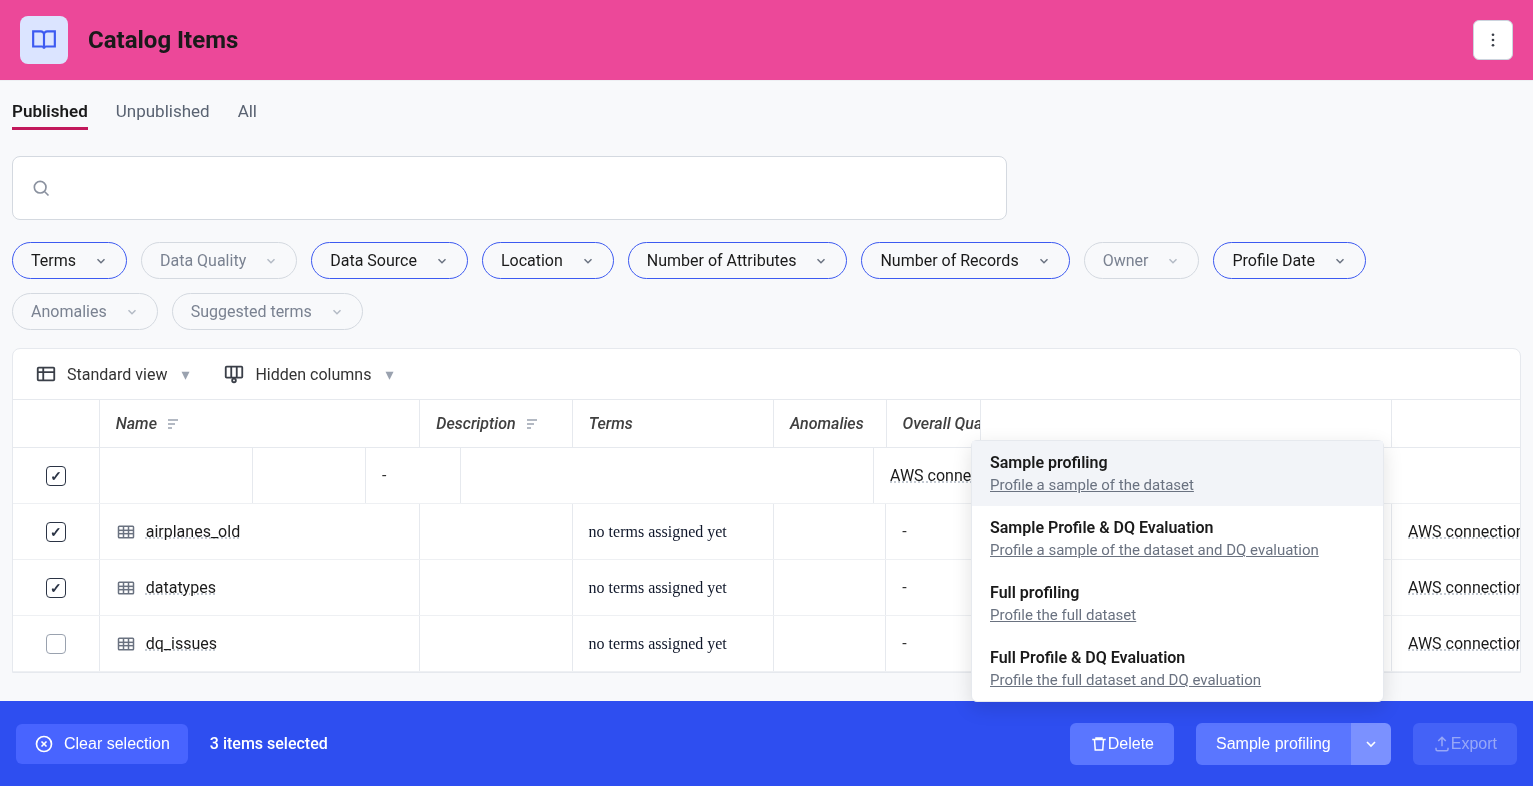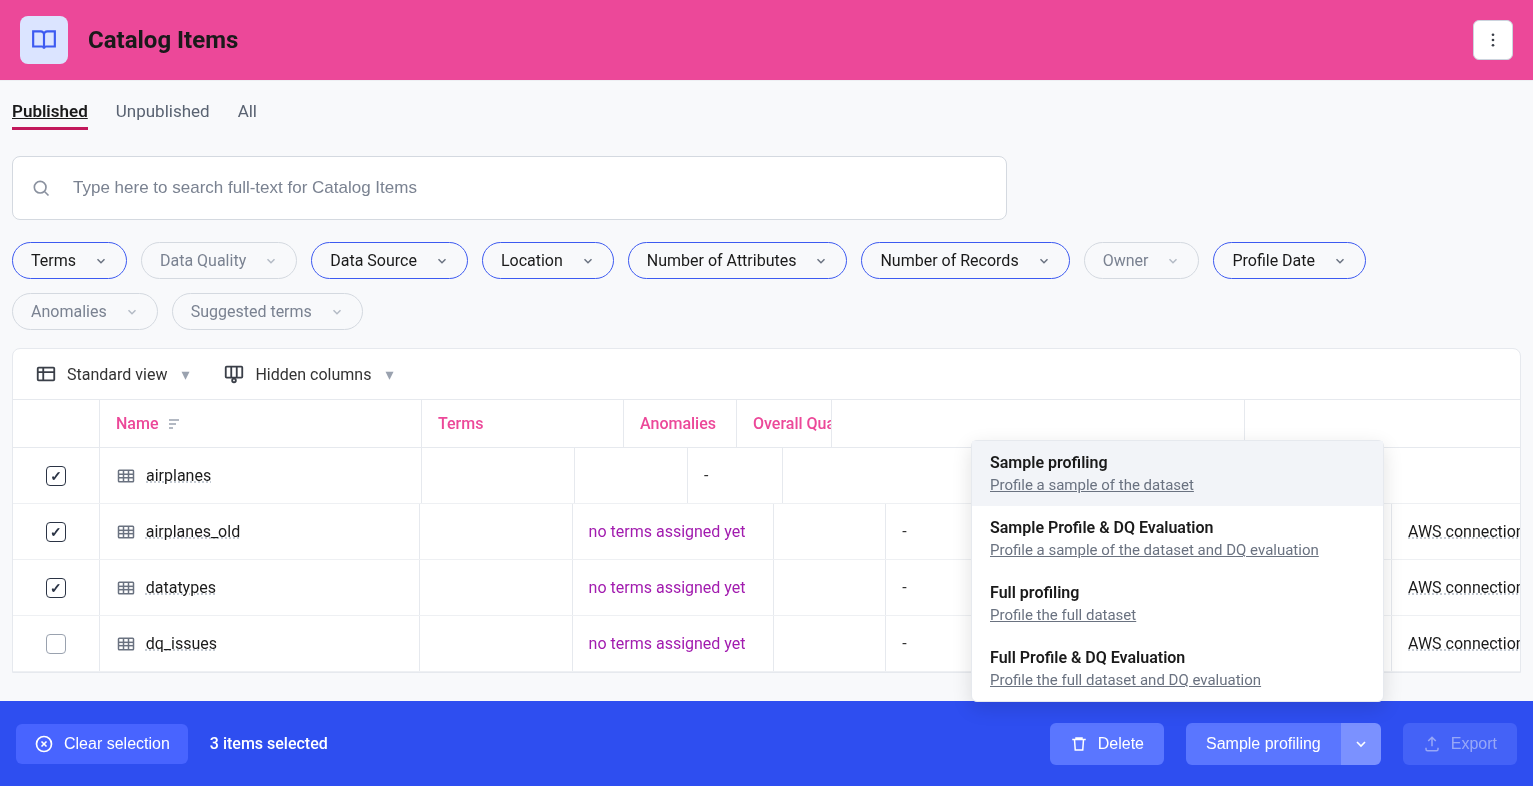--- a/index.html
+++ b/index.html
@@ -5,65 +5,65 @@
 * { box-sizing: border-box; margin: 0; padding: 0; }
 body { font-family: -apple-system, BlinkMacSystemFont, "Segoe UI", Roboto, Arial, sans-serif; background: #f8f9fb; color: #1a1a1a; width: 1533px; height: 786px; overflow: hidden; position: relative; }
 .header-bar { background: #ec4899; display: flex; align-items: center; padding: 16px 20px; border-bottom: 1px solid #eef0f3; }
 .header-icon-box { width: 48px; height: 48px; background: #dbe4ff; border-radius: 8px; display: flex; align-items: center; justify-content: center; margin-right: 20px; }
 .header-title { font-size: 24px; font-weight: 700; color: #1a1a1a; }
 .header-spacer { flex: 1; }
 .kebab-btn { width: 40px; height: 40px; border: 1px solid #cdd4de; border-radius: 6px; background: #fff; display: flex; align-items: center; justify-content: center; cursor: pointer; }
 .content { padding: 20px 12px 0 12px; }
 .tabs { display: flex; gap: 28px; padding: 0 0 8px 0; }
 .tab { font-size: 17px; color: #5a6372; cursor: pointer; padding-bottom: 6px; }
-.tab.active { color: #1a1a1a; font-weight: 600; border-bottom: 3px solid #c2185b; text-decoration: underline; }
+.tab.active { color: #1a1a1a; font-weight: 600; border-bottom: 3px solid #c2185b; }
 .search-wrap { margin-top: 18px; border: 1px solid #d4d9e0; border-radius: 8px; background: #fff; display: flex; align-items: center; padding: 0 18px; height: 64px; max-width: 995px; }
 .search-wrap input { border: none; outline: none; font-size: 17px; flex: 1; color: #333; background: transparent; }
 .search-wrap input::placeholder { color: #7a8291; }
 .search-icon { color: #8a919f; margin-right: 22px; }
 .chips { display: flex; flex-wrap: wrap; gap: 14px; margin-top: 22px; max-width: 1420px; }
 .chip { display: flex; align-items: center; gap: 18px; border: 1px solid #3d5af1; color: #1a1a1a; border-radius: 999px; padding: 8px 18px; font-size: 16px; cursor: pointer; background: #f8f9fb; }
 .chip.muted { border-color: #d4d9e0; color: #7a8291; }
 .chip .chev { color: #6a7280; }
 .chip.muted .chev { color: #b3bac5; }
 .table-card { margin-top: 18px; background: #fff; border: 1px solid #e6e9ee; border-radius: 8px 8px 0 0; overflow: hidden; }
 .table-toolbar { display: flex; align-items: center; gap: 34px; padding: 14px 22px; }
 .toolbar-group { display: flex; align-items: center; gap: 10px; color: #333; font-size: 16px; cursor: pointer; }
 .toolbar-group .caret { color: #9aa2af; margin-left: 4px; }
 .thead { display: flex; border-top: 1px solid #e6e9ee; border-bottom: 1px solid #e6e9ee; }
 .th, .td { padding: 14px 16px; font-size: 16px; color: #333; display: flex; align-items: center; gap: 10px; }
-.th { font-weight: 500; color: #ec4899; }
+.th { font-weight: 500; color: #404040; font-style: italic; }
 .col-check { width: 86px; justify-content: center; }
 .col-name { width: 322px; border-left: 1px solid #e6e9ee; }
 .col-desc { width: 153px; border-left: 1px solid #e6e9ee; }
 .col-terms { width: 202px; border-left: 1px solid #e6e9ee; }
 .col-anom { width: 113px; border-left: 1px solid #e6e9ee; }
 .col-qual { width: 95px; border-left: 1px solid #e6e9ee; }
 .col-spacer { width: 413px; border-left: 1px solid #e6e9ee; }
 .col-conn { width: 129px; border-left: 1px solid #e6e9ee; }
 .trow { display: flex; border-bottom: 1px solid #eef0f3; min-height: 56px; }
 .checkbox { width: 20px; height: 20px; border: 1.5px solid #9aa2af; border-radius: 4px; display: flex; align-items: center; justify-content: center; cursor: pointer; }
 .checkbox.checked { border-color: #2b3445; background: #fff; }
 .checkbox.checked::after { content: "✓"; font-size: 14px; color: #2b3445; font-weight: 700; }
 .rowname { color: #1a1a1a; text-decoration: underline dotted #b3bac5; cursor: pointer; }
 .term-tag { background: #d6e2ff; color: #2f50c1; border-radius: 4px; padding: 3px 10px; font-size: 13px; font-weight: 600; letter-spacing: 0.3px; }
-.no-terms { color: #a21caf; }
+.no-terms { color: #0f172a; font-family: Liberation Serif, serif; }
 .dash { color: #333; }
 .conn-link { color: #1a1a1a; text-decoration: underline dotted #b3bac5; cursor: pointer; white-space: nowrap; }
 .sort-icon { color: #9aa2af; }
 .dropdown-menu { position: absolute; top: 440px; left: 971px; width: 413px; background: #fff; border: 1px solid #e6e9ee; border-radius: 6px; box-shadow: 0 6px 20px rgba(0,0,0,0.12); z-index: 50; }
 .menu-item { padding: 12px 18px; cursor: pointer; }
 .menu-item.hover { background: #f2f4f8; }
 .menu-title { font-size: 16px; font-weight: 600; color: #1a1a1a; margin-bottom: 4px; }
 .menu-sub { font-size: 15px; color: #6a7280; text-decoration: underline; }
 .selection-bar { position: absolute; left: 0; right: 0; bottom: 0; background: #2e4ef0; height: 85px; display: flex; align-items: center; padding: 0 16px; gap: 22px; z-index: 40; }
 .clear-btn { background: #4864ff; color: #fff; border: none; border-radius: 6px; padding: 10px 18px; font-size: 16px; display: flex; align-items: center; gap: 10px; cursor: pointer; }
 .sel-text { color: #fff; font-size: 16px; font-weight: 500; text-align: center; }
 .bar-spacer { flex: 1; }
-.bar-btn { background: #5a76ff; color: #fff; border: none; border-radius: 6px; padding: 12px 20px; font-size: 16px; display: flex; align-items: center; gap: 10px; cursor: pointer; }
+.bar-btn { background: #5a76ff; color: #fff; border: none; border-radius: 6px; padding: 12px 20px; font-size: 16px; display: flex; align-items: center; gap: 0; cursor: pointer; }
 .split-wrap { display: flex; }
 .split-main { border-radius: 6px 0 0 6px; background: #5a76ff; }
 .split-caret { background: #7b91ff; border-radius: 0 6px 6px 0; padding: 12px 12px; display: flex; align-items: center; justify-content: center; cursor: pointer; }
 .bar-btn.disabled { opacity: 0.5; cursor: default; }
 svg { display: block; }
 </style>
 </head>
 <body>
 
 <div class="header-bar">
@@ -90,21 +90,20 @@
     <div class="tab">All</div>
   </div>
 
   <div class="search-wrap">
     <span class="search-icon">
       <svg width="20" height="20" viewBox="0 0 24 24" fill="none" stroke="currentColor" stroke-width="2">
           <circle cx="11" cy="11" r="7"></circle>
           <line x1="21" y1="21" x2="16.5" y2="16.5"></line>
         </svg>
     </span>
-    <input type="text" placeholder="Type here to search full-text for Catalog Items" style="">
   </div>
 
   <div class="chips" id="chips">
       <div class="chip">
         <span>Terms</span>
         <span class="chev">
           <svg width="14" height="14" viewBox="0 0 24 24" fill="none" stroke="currentColor" stroke-width="2.5">
             <polyline points="6 9 12 15 18 9"></polyline>
           </svg>
         </span>
@@ -211,49 +210,47 @@
       <div class="th col-name">
         <span>Name</span>
         <span class="sort-icon">
           <svg width="16" height="12" viewBox="0 0 16 12" fill="none" stroke="currentColor" stroke-width="1.6">
               <line x1="1" y1="2" x2="11" y2="2"></line>
               <line x1="1" y1="6" x2="8" y2="6"></line>
               <line x1="1" y1="10" x2="5" y2="10"></line>
             </svg>
         </span>
       </div>
+      <div class="th col-desc">
+        <span>Description</span>
+        <span class="sort-icon">
+          <svg width="16" height="12" viewBox="0 0 16 12" fill="none" stroke="currentColor" stroke-width="1.6">
+              <line x1="1" y1="2" x2="11" y2="2"></line>
+              <line x1="1" y1="6" x2="8" y2="6"></line>
+              <line x1="1" y1="10" x2="5" y2="10"></line>
+            </svg>
+        </span>
+      </div>
       <div class="th col-terms">
           <span>Terms</span>
         </div>
       <div class="th col-anom">
           <span>Anomalies</span>
         </div>
       <div class="th col-qual" style="white-space:nowrap; overflow:hidden;">
           <span>Overall Qua</span>
         </div>
       <div class="th col-spacer"></div>
       <div class="th col-conn"></div>
     </div>
 
     <div id="tbody">
         <div class="trow">
           <div class="td col-check">
             <div class="checkbox checked"></div>
-          </div>
-          <div class="td col-name">
-            <span>
-              <svg width="20" height="20" viewBox="0 0 24 24" fill="none" stroke="#6a7280" stroke-width="1.8">
-                <rect x="3" y="5" width="18" height="14" rx="1"></rect>
-                <line x1="3" y1="10" x2="21" y2="10"></line>
-                <line x1="3" y1="14" x2="21" y2="14"></line>
-                <line x1="9" y1="5" x2="9" y2="19"></line>
-                <line x1="15" y1="5" x2="15" y2="19"></line>
-              </svg>
-            </span>
-            <span class="rowname">airplanes</span>
           </div>
           <div class="td col-desc"></div>
           <div class="td col-anom"></div>
           <div class="td col-qual">
             <span class="dash">-</span>
           </div>
           <div class="td col-spacer"></div>
           <div class="td col-conn">
             <span class="conn-link">AWS connection</span>
           </div>

